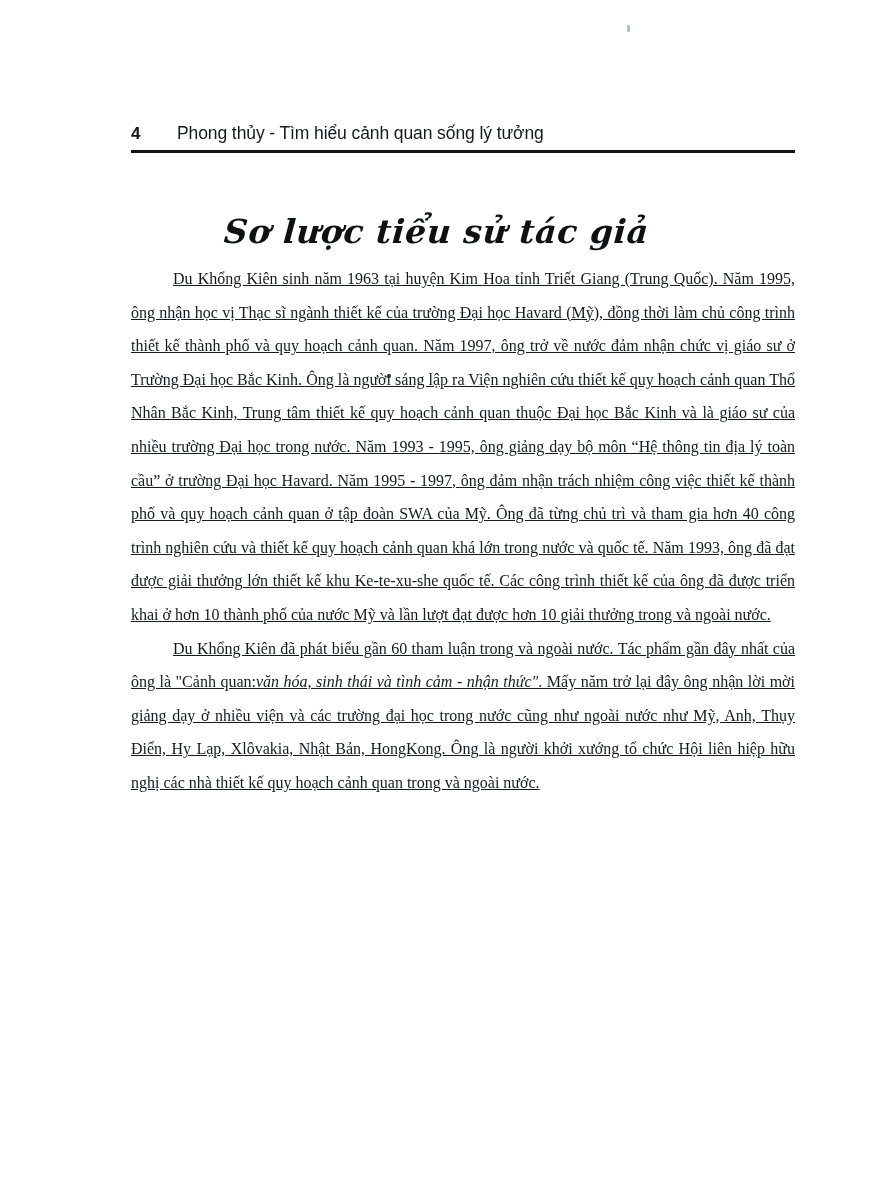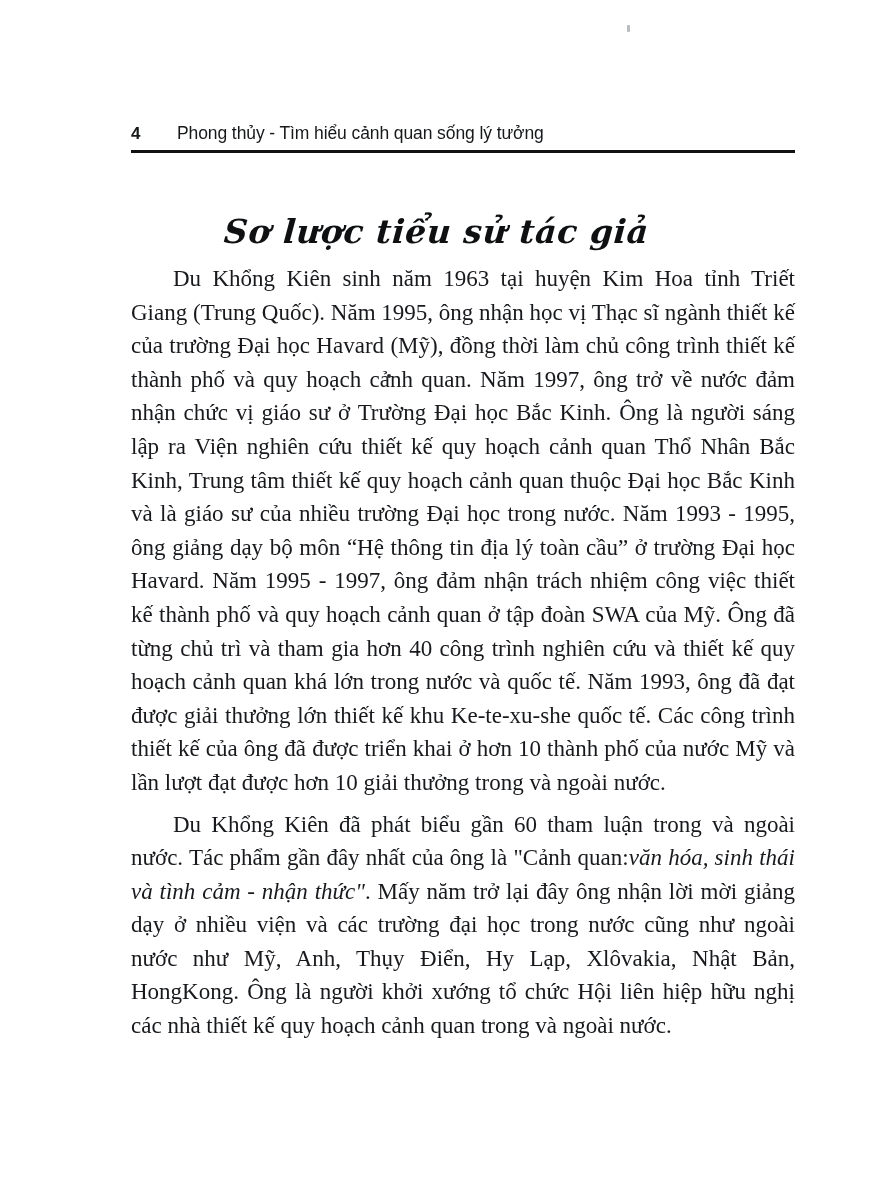--- a/index.html
+++ b/index.html
@@ -95,36 +95,37 @@
     transform: skewX(-4deg);
   }
 
   
   .body-text {
     position: absolute;
     left: 131px;
     top: 262px;
     width: 664px;
     font-family: "Liberation Serif", "DejaVu Serif", serif;
-    font-size: 23px;
+    font-size: 16px;
     line-height: 33.6px;
     color: #17191c;
     text-align: justify;
     text-justify: inter-word;
     -webkit-hyphens: none;
     hyphens: none;
+    text-decoration: underline;
   }
 
   .body-text p {
     margin: 0;
     text-indent: 42px;
   }
 
   .body-text p + p {
-    margin-top: 8px;
+    margin-top: 0;
   }
 
   .book-title-italic {
     font-style: italic;
   }
 </style>
 </head>
 <body>
 
 <div class="page">

